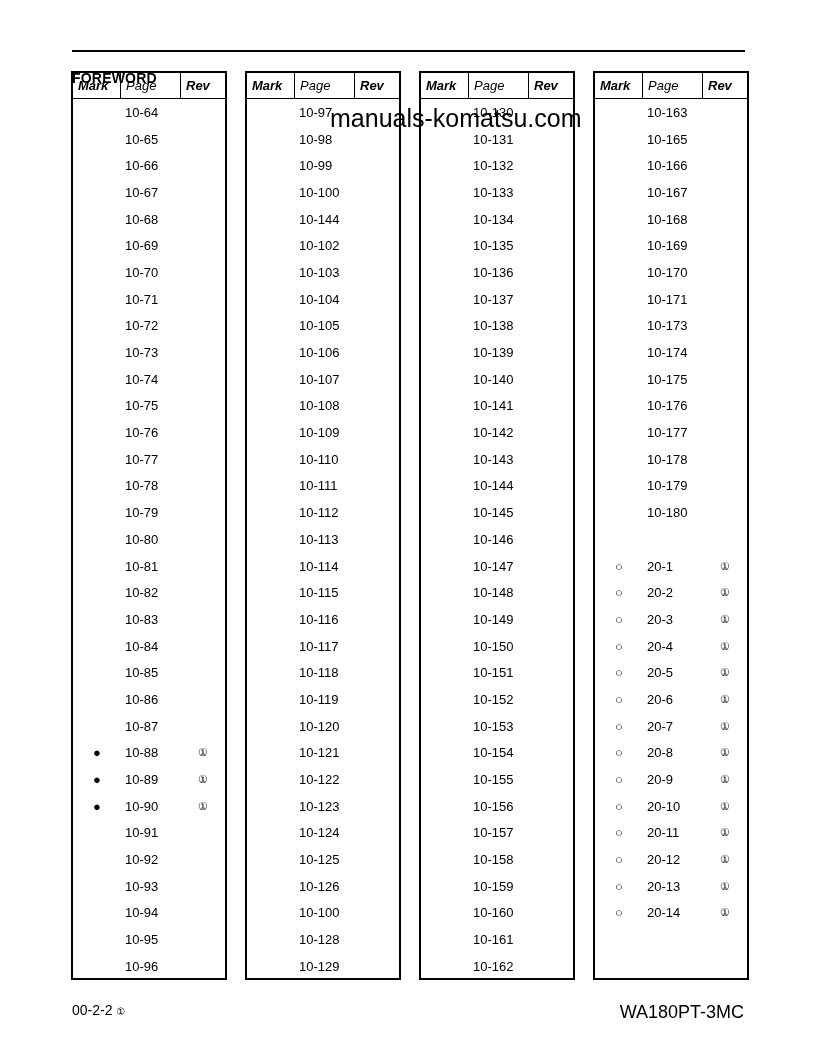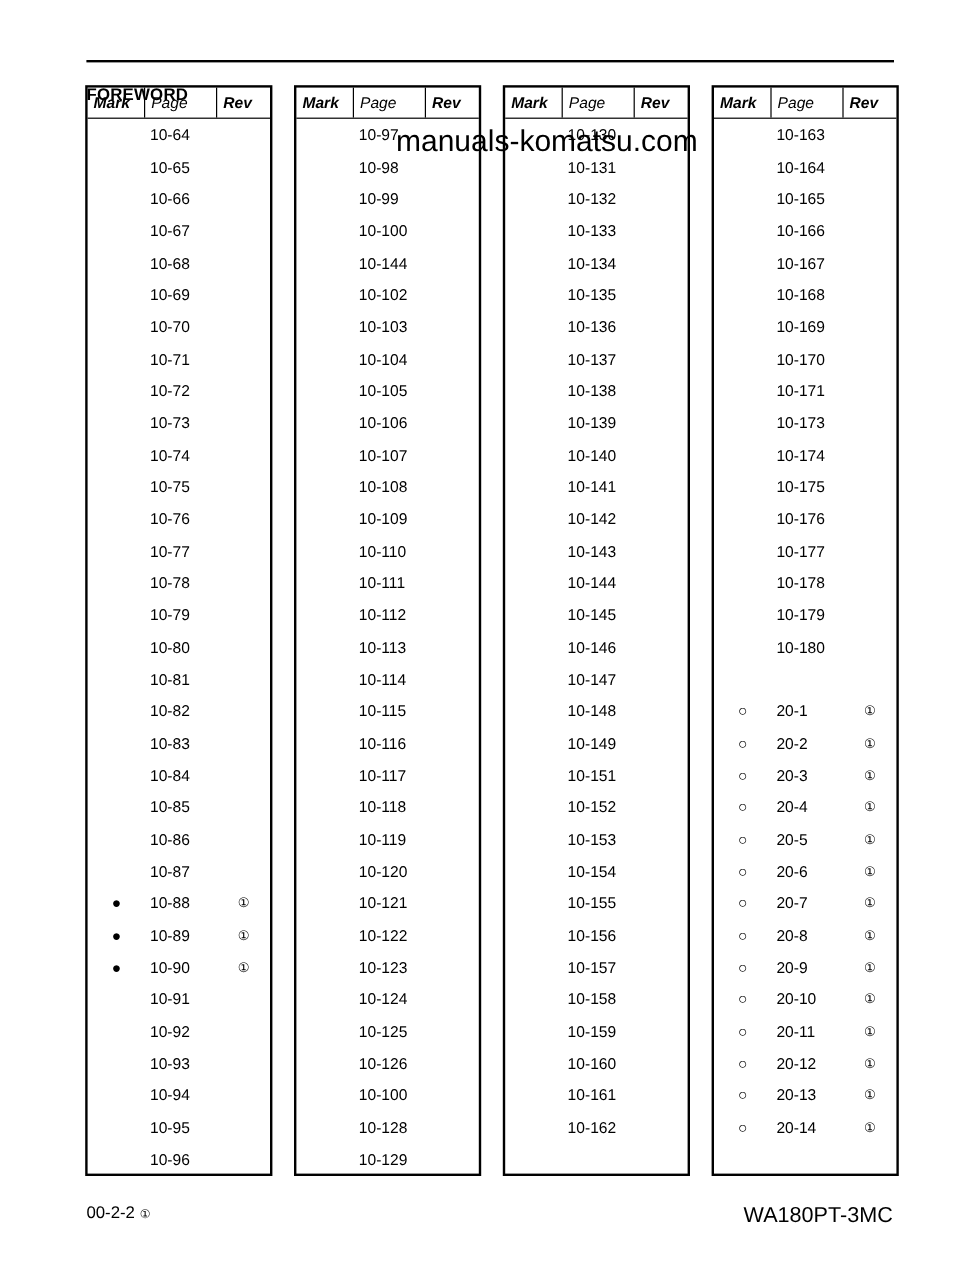--- a/index.html
+++ b/index.html
@@ -478,20 +478,25 @@
         <div class="c-page">10-148</div>
         <div class="c-rev"></div>
       </div>
       <div class="row">
         <div class="c-mark"></div>
         <div class="c-page">10-149</div>
         <div class="c-rev"></div>
       </div>
       <div class="row">
         <div class="c-mark"></div>
+        <div class="c-page">10-150</div>
+        <div class="c-rev"></div>
+      </div>
+      <div class="row">
+        <div class="c-mark"></div>
         <div class="c-page">10-151</div>
         <div class="c-rev"></div>
       </div>
       <div class="row">
         <div class="c-mark"></div>
         <div class="c-page">10-152</div>
         <div class="c-rev"></div>
       </div>
       <div class="row">
         <div class="c-mark"></div>
@@ -548,25 +553,20 @@
 <div class="tbl" style="left:593px;">
     <div class="tbl-head">
       <div class="th mark">Mark</div>
       <div class="th page">Page</div>
       <div class="th rev">Rev</div>
     </div>
     <div class="rows">
       <div class="row">
         <div class="c-mark"></div>
         <div class="c-page">10-163</div>
-        <div class="c-rev"></div>
-      </div>
-      <div class="row">
-        <div class="c-mark"></div>
-        <div class="c-page">10-164</div>
         <div class="c-rev"></div>
       </div>
       <div class="row">
         <div class="c-mark"></div>
         <div class="c-page">10-165</div>
         <div class="c-rev"></div>
       </div>
       <div class="row">
         <div class="c-mark"></div>
         <div class="c-page">10-166</div>

